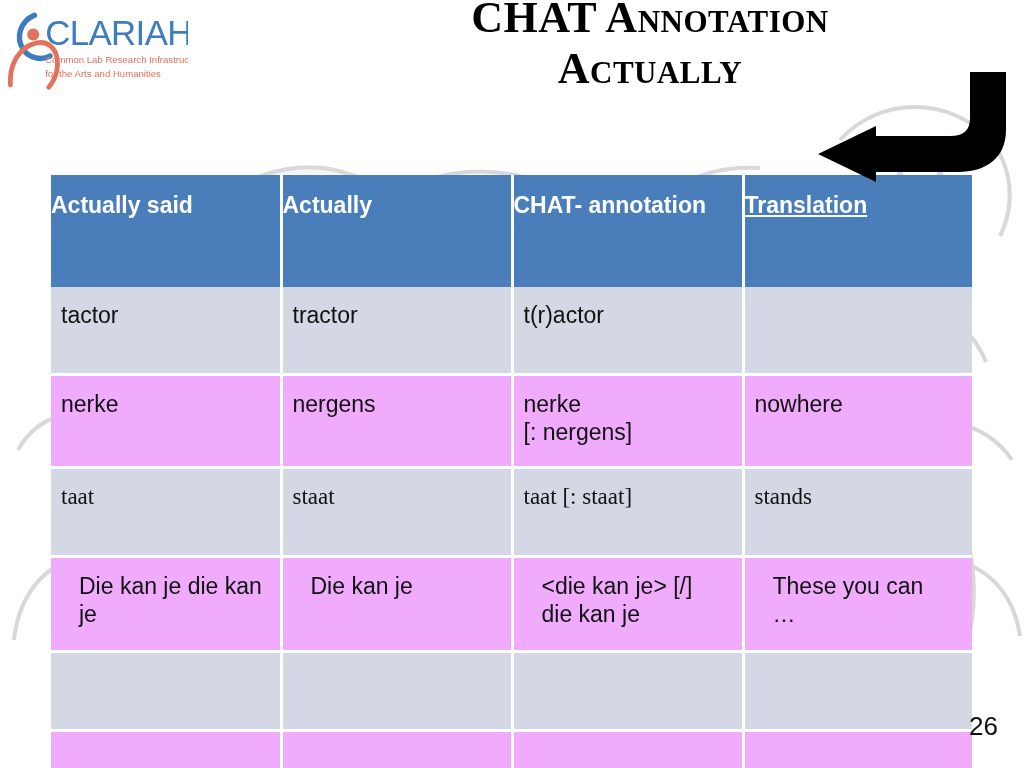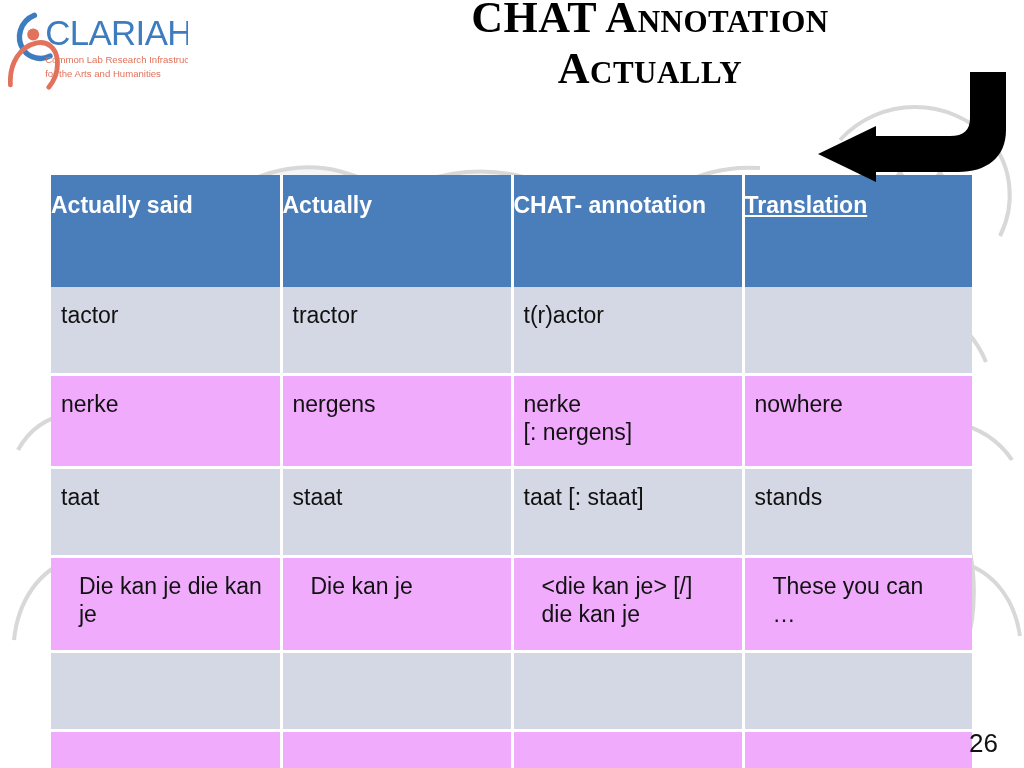--- a/index.html
+++ b/index.html
@@ -107,30 +107,30 @@
     line-height: 1.22;
     white-space: pre-line;
   }
   table.data td:last-child { border-right: none; }
 
   tr.row-dark td { background: #D4D8E4; }
   tr.row-light td { background: #f0abfc; }
 
   tr.r1 td { height: 62px; }
   tr.r2 td { height: 66px; }
-  tr.r3 td { height: 62px; }
+  tr.r3 td { height: 62px; font-family: Liberation Serif, serif; }
   tr.r4 td { height: 68px; padding-left: 28px; }
   tr.r5 td { height: 52px; }
   tr.r6 td { height: 55px; }
 
   
   #page-number {
     position: absolute;
     right: 26px;
-    bottom: 9px;
+    bottom: 26px;
     font-size: 26px;
     color: #111111;
     z-index: 6;
     font-family: "Liberation Sans", sans-serif;
   }
 </style>
 </head>
 <body>
 
 <svg id="watermark" viewBox="0 0 1024 768" xmlns="http://www.w3.org/2000/svg" aria-hidden="true">

